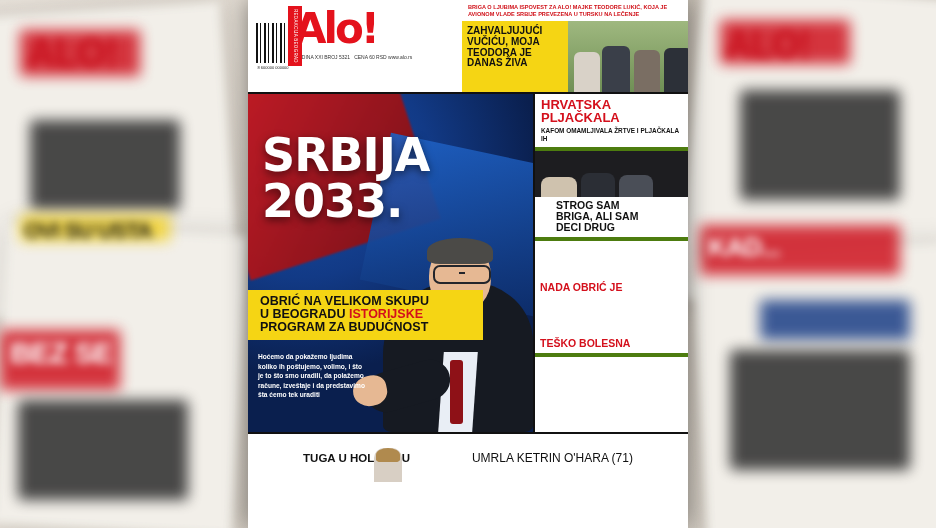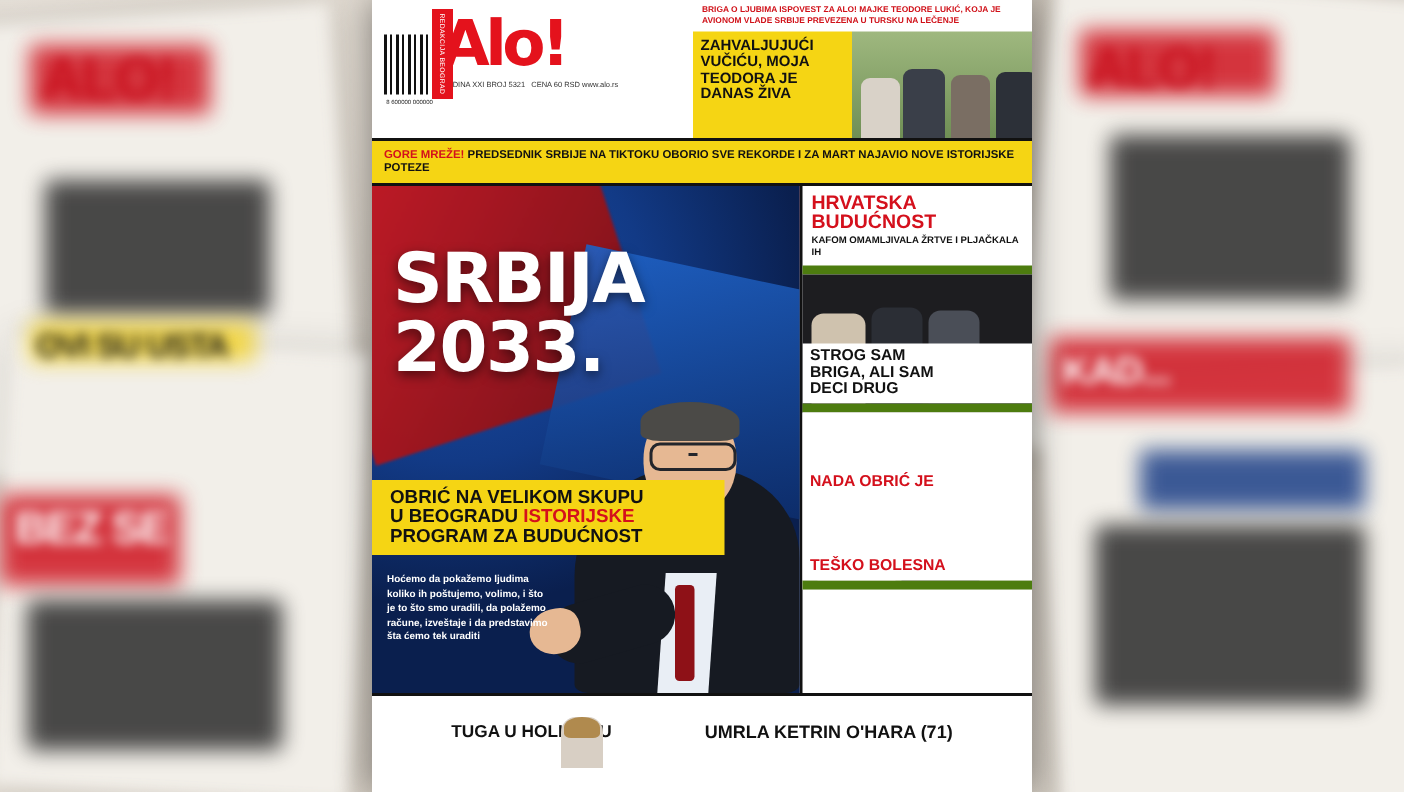--- a/index.html
+++ b/index.html
@@ -83,40 +83,40 @@
   .v-head{position:absolute;left:80px;bottom:120px;width:62px;height:72px;background:#e6b893;border-radius:50% 50% 46% 46%;}
   .v-hair{position:absolute;left:78px;bottom:168px;width:66px;height:26px;background:#4b4a47;border-radius:50% 50% 20% 20%;}
   .v-glass{position:absolute;left:84px;bottom:148px;width:54px;height:15px;
            border:2px solid #23252b;border-radius:7px;}
   .v-glass:after{content:"";position:absolute;left:24px;top:5px;width:6px;height:2px;background:#23252b;}
   .v-arm{position:absolute;left:16px;bottom:26px;width:86px;height:40px;background:#161a22;
          border-radius:22px;transform:rotate(-16deg);}
   .v-hand{position:absolute;left:4px;bottom:26px;width:34px;height:30px;background:#e6b893;border-radius:50% 40% 45% 50%;transform:rotate(-12deg);}
 
   
-  .side-block{border-bottom:6px solid #4d7c0f;}
+  .side-block{border-bottom:4px solid #4d7c0f;}
   .side-hl{padding:4px 6px 5px 6px;}
   .side-hl .t1{color:#d4101c;font-size:13px;font-weight:900;line-height:1.0;}
   .side-hl .t2{color:#111;font-size:6.4px;font-weight:800;line-height:1.2;margin-top:3px;}
   .side-photo{position:relative;height:86px;background:#1d1d20;overflow:hidden;}
   .sp-cap{position:absolute;left:4px;bottom:30px;font-size:4.6px;color:#f5d514;font-weight:800;}
   .sp-title{position:absolute;left:0;right:0;bottom:0;background:#fff;padding:3px 5px 4px 5px;}
-  .sp-title span{font-size:10.5px;font-weight:900;color:#111;line-height:1.05;display:block;}
+  .sp-title span{font-size:10.5px;font-weight:900;color:#111;line-height:1.05;display:block;margin-left:16px;}
   .side-photo2{position:relative;height:112px;background:#e8e6e4;overflow:hidden;}
   .sp2-cap{position:absolute;left:5px;bottom:28px;font-size:4.4px;color:#111;font-weight:800;}
   .sp2-title{position:absolute;left:0;right:0;bottom:0;background:#fff;padding:3px 5px 4px 5px;}
   .sp2-title span{font-size:10.5px;font-weight:900;color:#d4101c;line-height:1.05;display:block;margin-top:45px;}
   .ph-person{position:absolute;bottom:0;border-radius:8px 8px 0 0;}
 
   
   .bottombar{height:48px;border-top:2px solid #111;display:flex;align-items:center;
              justify-content:center;gap:10px;padding:0 8px;position:relative;}
   .bb-left{font-size:11.5px;font-weight:900;color:#111;}
   .bb-photo{width:44px;height:46px;position:absolute;left:118px;bottom:0;overflow:hidden;}
-  .bb-right{font-size:12px;font-weight:700;color:#111;margin-left:52px;}
+  .bb-right{font-size:12px;font-weight:400;color:#111;margin-left:52px;}
 </style>
 </head>
 <body>
 
 <div id="stage">
 
   <div class="bg">
     <div class="bg-paper" style="left:-20px;top:10px;width:250px;height:300px;transform:rotate(-4deg);"></div>
     <div class="bg-paper" style="left:0px;top:230px;width:240px;height:300px;transform:rotate(3deg);"></div>
     <div class="bg-paper" style="left:690px;top:-10px;width:270px;height:320px;transform:rotate(5deg);"></div>
@@ -163,26 +163,20 @@
           <div class="mast-photo">
             <div class="mp-person" style="left:6px;width:26px;height:40px;background:#d9d2c8;"></div>
             <div class="mp-person" style="left:34px;width:28px;height:46px;background:#3a3f49;"></div>
             <div class="mp-person" style="left:66px;width:26px;height:42px;background:#7a6e63;"></div>
             <div class="mp-person" style="left:96px;width:28px;height:44px;background:#2c3038;"></div>
           </div>
         </div>
       </div>
     </div>
 
-    <div class="kicker">
-      <div class="k1">
-        <em>GORE MREŽE!</em>
-        <span>PREDSEDNIK SRBIJE NA TIKTOKU OBORIO SVE REKORDE I ZA MART NAJAVIO NOVE ISTORIJSKE POTEZE</span>
-      </div>
-    </div>
 
     <div class="cols">
 
       <div class="col-main">
         <div class="hero-bg"></div>
         <div class="hero-swoosh"></div>
         <div class="hero-swoosh2"></div>
 
         <div class="hero-title">
           <span>SRBIJA</span>
@@ -209,21 +203,21 @@
           <div class="s1 red">PROGRAM ZA BUDUĆNOST</div>
         </div>
 
         <div class="lead">Hoćemo da pokažemo ljudima koliko ih poštujemo, volimo, i što je to što smo uradili, da polažemo račune, izveštaje i da predstavimo šta ćemo tek uraditi</div>
       </div>
 
       <div class="col-side">
 
         <div class="side-block side-hl">
           <div class="t1">HRVATSKA</div>
-          <div class="t1">BUDUĆNOST</div>
+          <div class="t1">PLJAČKALA</div>
           <div class="t2">KAFOM OMAMLJIVALA ŽRTVE I PLJAČKALA IH</div>
         </div>
 
         <div class="side-block side-photo">
           <div class="ph-person" style="left:6px;width:36px;height:60px;background:#cfc2ae;"></div>
           <div class="ph-person" style="left:46px;width:34px;height:64px;background:#2b2e35;"></div>
           <div class="ph-person" style="left:84px;width:34px;height:62px;background:#4a4e57;"></div>
           <div class="sp-cap">BOBAN RAJOVIĆ</div>
           <div class="sp-title">
             <span>STROG SAM</span>

